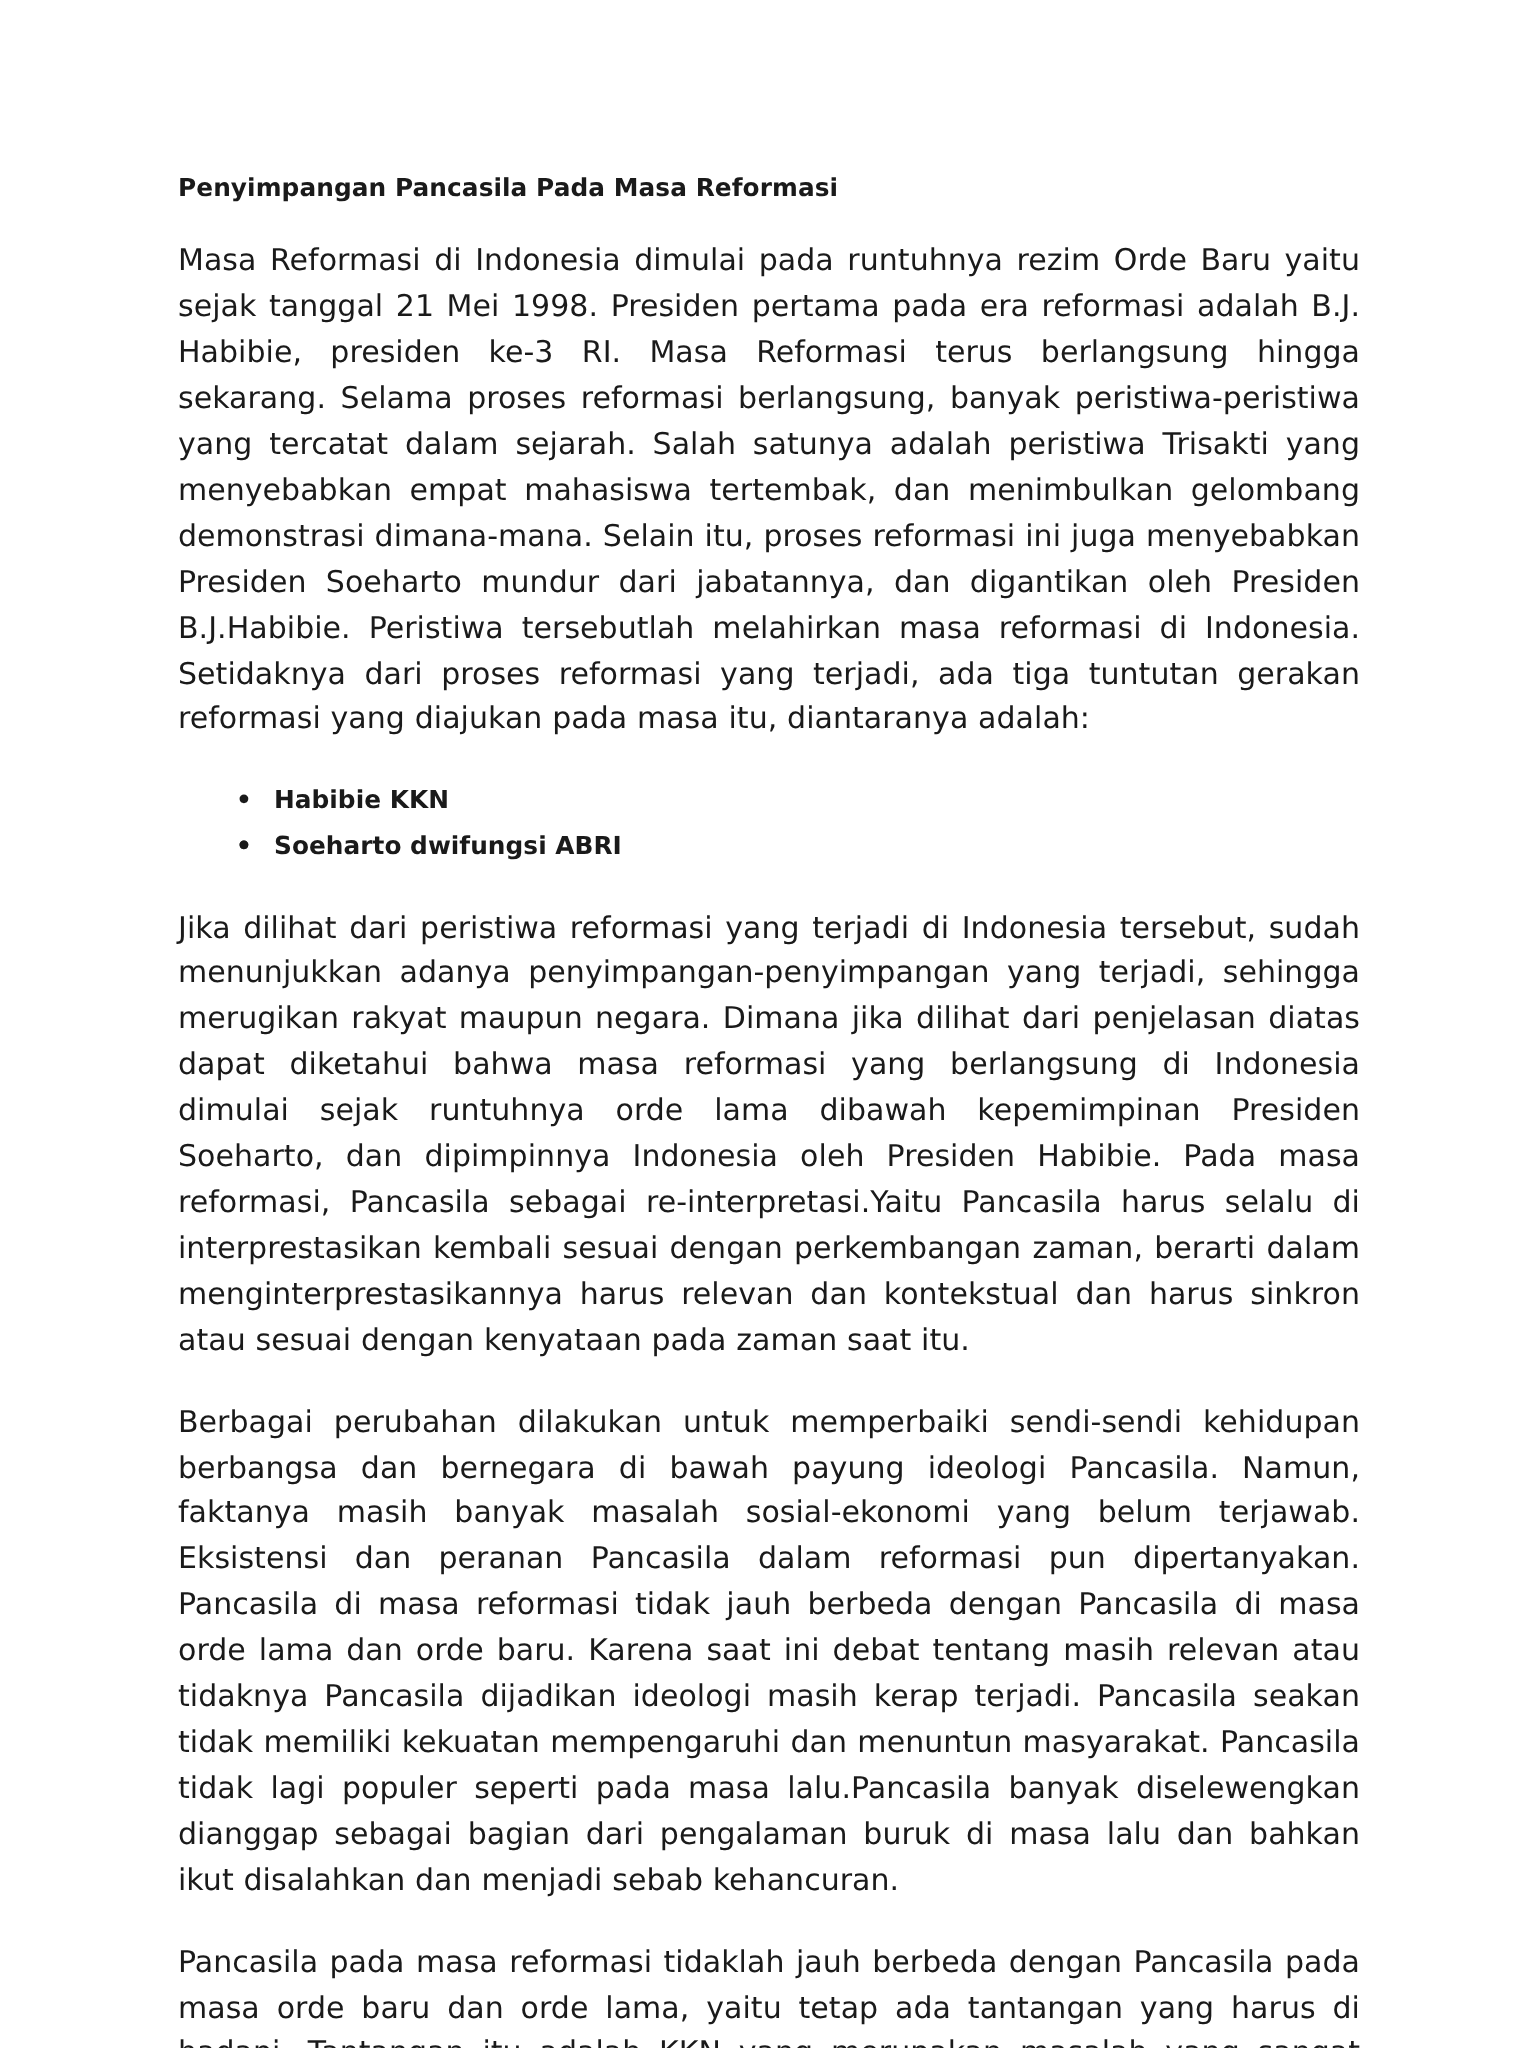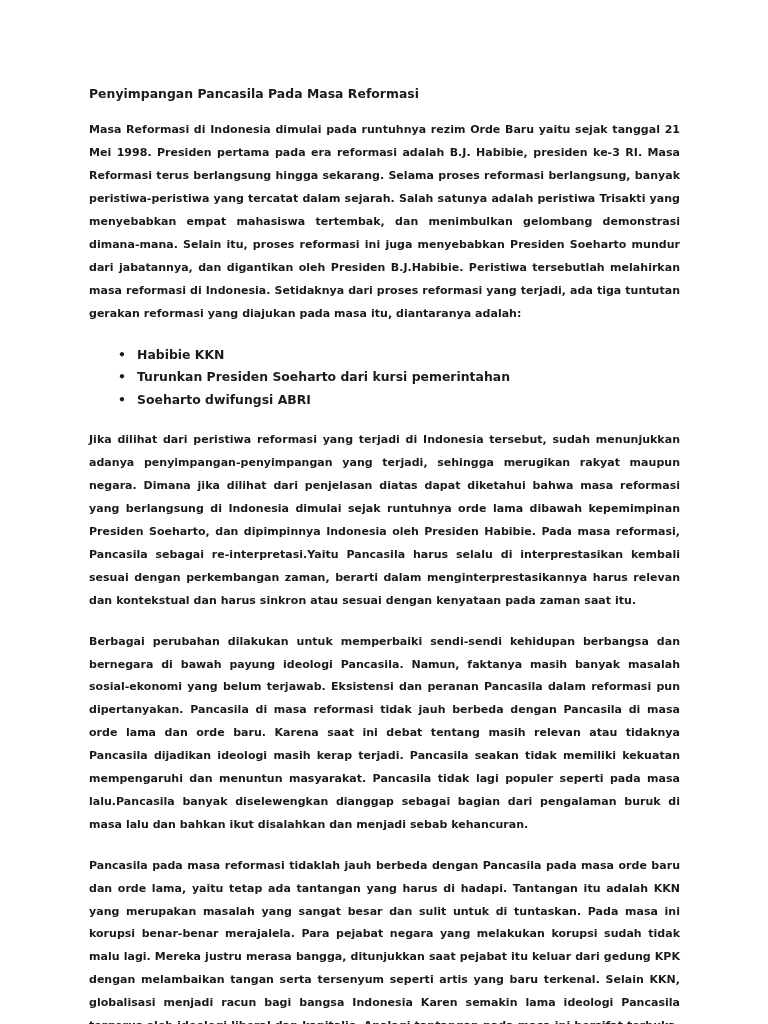--- a/index.html
+++ b/index.html
@@ -29,22 +29,22 @@
     font-size: 12.4px;
     font-weight: 700;
     line-height: 1.0;
     letter-spacing: 0.04px;
     margin: 0 0 19px 0;
     text-align: left;
     white-space: nowrap;
   }
 
   .para {
-    font-size: 11px;
-    font-weight: 700;
+    font-size: 15px;
+    font-weight: 400;
     line-height: 22.9px;
     text-align: justify;
     text-justify: inter-word;
     margin: 0 0 18px 0;
     letter-spacing: 0.02px;
     word-spacing: 0.1px;
   }
 
   .para.last-left {
     text-align: justify;
@@ -89,21 +89,20 @@
 
   <p class="para para-block">Masa Reformasi di Indonesia dimulai pada runtuhnya rezim Orde Baru yaitu sejak tanggal 21 Mei 1998. Presiden pertama pada era reformasi adalah B.J. Habibie, presiden ke-3 RI. Masa Reformasi terus berlangsung hingga sekarang. Selama proses reformasi berlangsung, banyak peristiwa-peristiwa yang tercatat dalam sejarah. Salah satunya adalah peristiwa Trisakti yang menyebabkan empat mahasiswa tertembak, dan menimbulkan gelombang demonstrasi dimana-mana. Selain itu, proses reformasi ini juga menyebabkan Presiden Soeharto mundur dari jabatannya, dan digantikan oleh Presiden B.J.Habibie. Peristiwa tersebutlah melahirkan masa reformasi di Indonesia. Setidaknya dari proses reformasi yang terjadi, ada tiga tuntutan gerakan reformasi yang diajukan pada masa itu, diantaranya adalah:</p>
 
   <ul class="bullet-list">
     <li>
       <span class="bullet-dot">•</span>
       <span>Habibie KKN</span>
     </li>
     <li>
       <span class="bullet-dot">•</span>
-      <span>Turunkan Presiden Soeharto dari kursi pemerintahan</span>
     </li>
     <li>
       <span class="bullet-dot">•</span>
       <span>Soeharto dwifungsi ABRI</span>
     </li>
   </ul>
 
   <p class="para para-block">Jika dilihat dari peristiwa reformasi yang terjadi di Indonesia tersebut, sudah menunjukkan adanya penyimpangan-penyimpangan yang terjadi, sehingga merugikan rakyat maupun negara. Dimana jika dilihat dari penjelasan diatas dapat diketahui bahwa masa reformasi yang berlangsung di Indonesia dimulai sejak runtuhnya orde lama dibawah kepemimpinan Presiden Soeharto, dan dipimpinnya Indonesia oleh Presiden Habibie. Pada masa reformasi, Pancasila sebagai re-interpretasi.Yaitu Pancasila harus selalu di interprestasikan kembali sesuai dengan perkembangan zaman, berarti dalam menginterprestasikannya harus relevan dan kontekstual dan harus sinkron atau sesuai dengan kenyataan pada zaman saat itu.</p>
 
   <p class="para para-block">Berbagai perubahan dilakukan untuk memperbaiki sendi-sendi kehidupan berbangsa dan bernegara di bawah payung ideologi Pancasila. Namun, faktanya masih banyak masalah sosial-ekonomi yang belum terjawab. Eksistensi dan peranan Pancasila dalam reformasi pun dipertanyakan. Pancasila di masa reformasi tidak jauh berbeda dengan Pancasila di masa orde lama dan orde baru. Karena saat ini debat tentang masih relevan atau tidaknya Pancasila dijadikan ideologi masih kerap terjadi. Pancasila seakan tidak memiliki kekuatan mempengaruhi dan menuntun masyarakat. Pancasila tidak lagi populer seperti pada masa lalu.Pancasila banyak diselewengkan dianggap sebagai bagian dari pengalaman buruk di masa lalu dan bahkan ikut disalahkan dan menjadi sebab kehancuran.</p>

